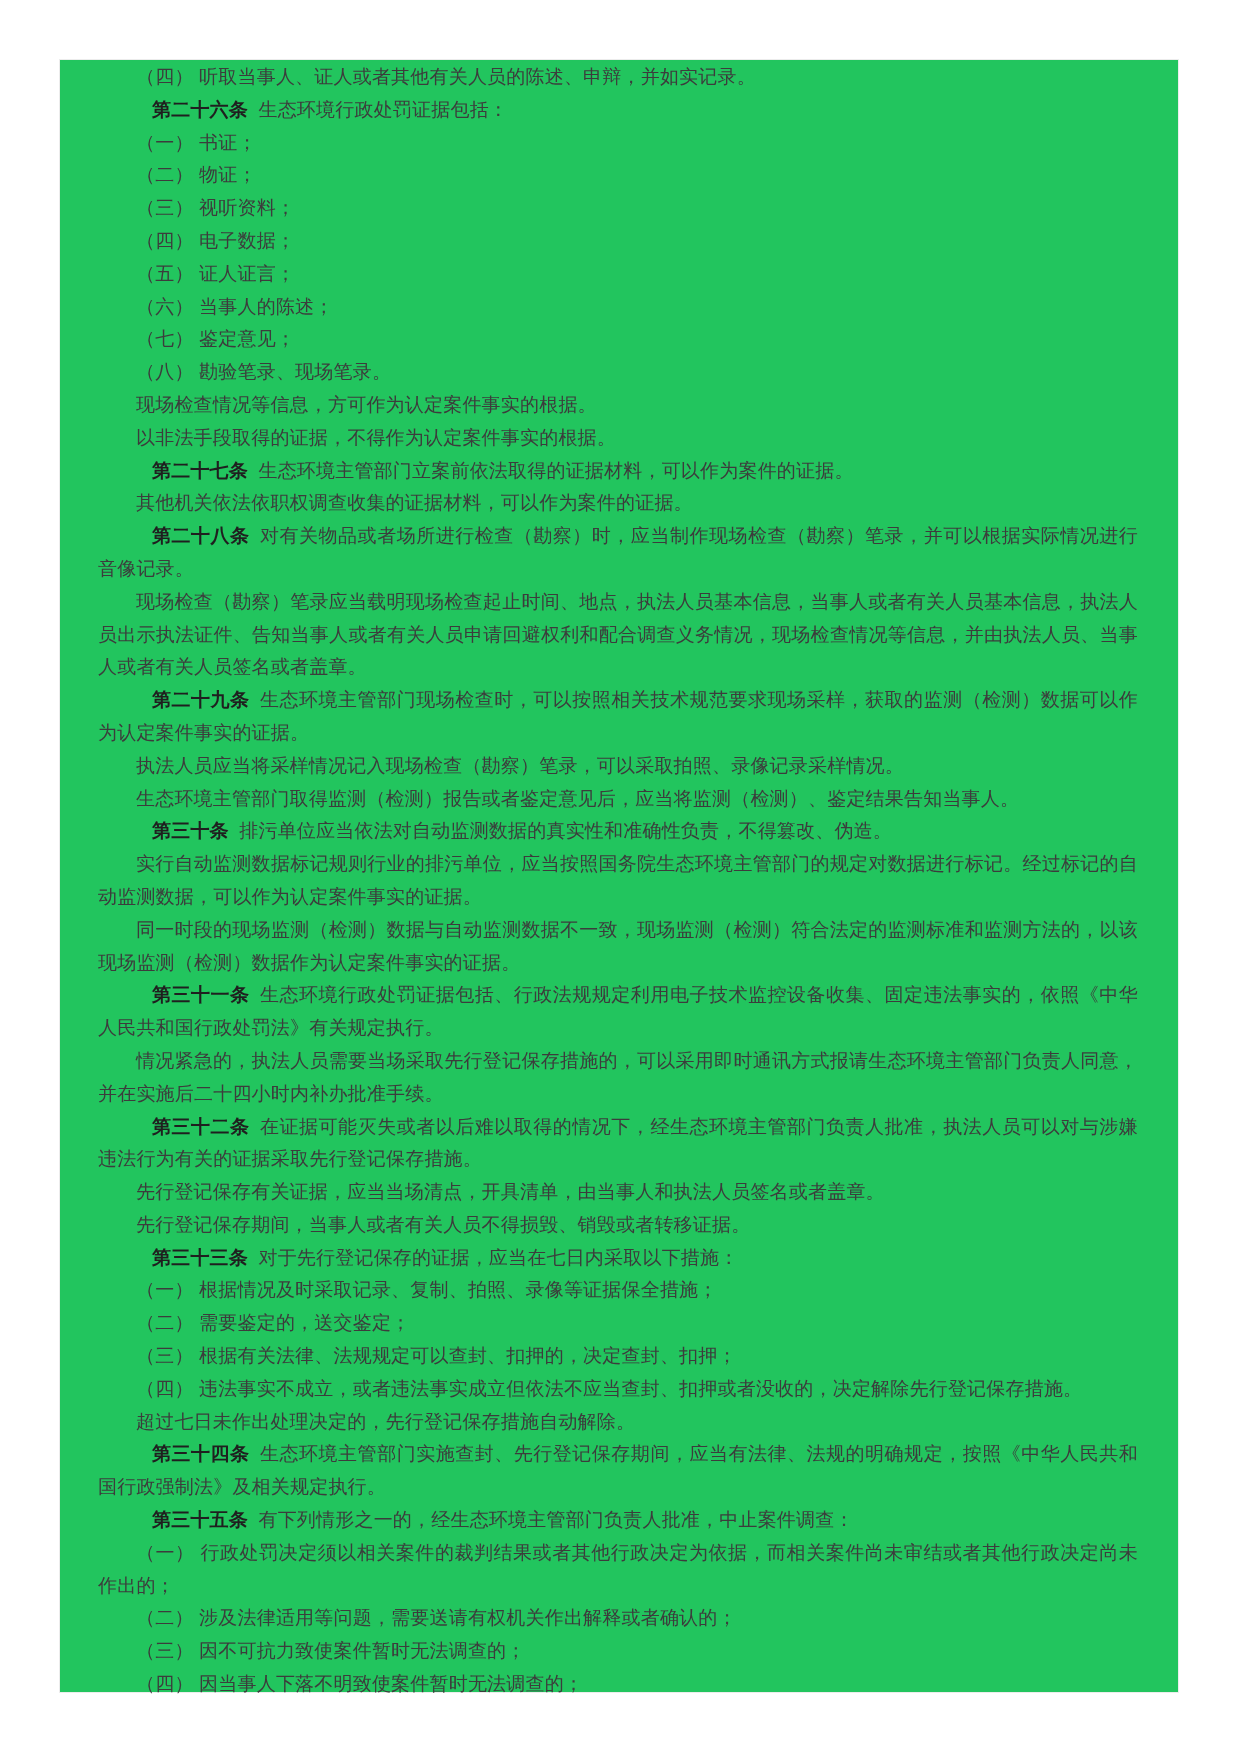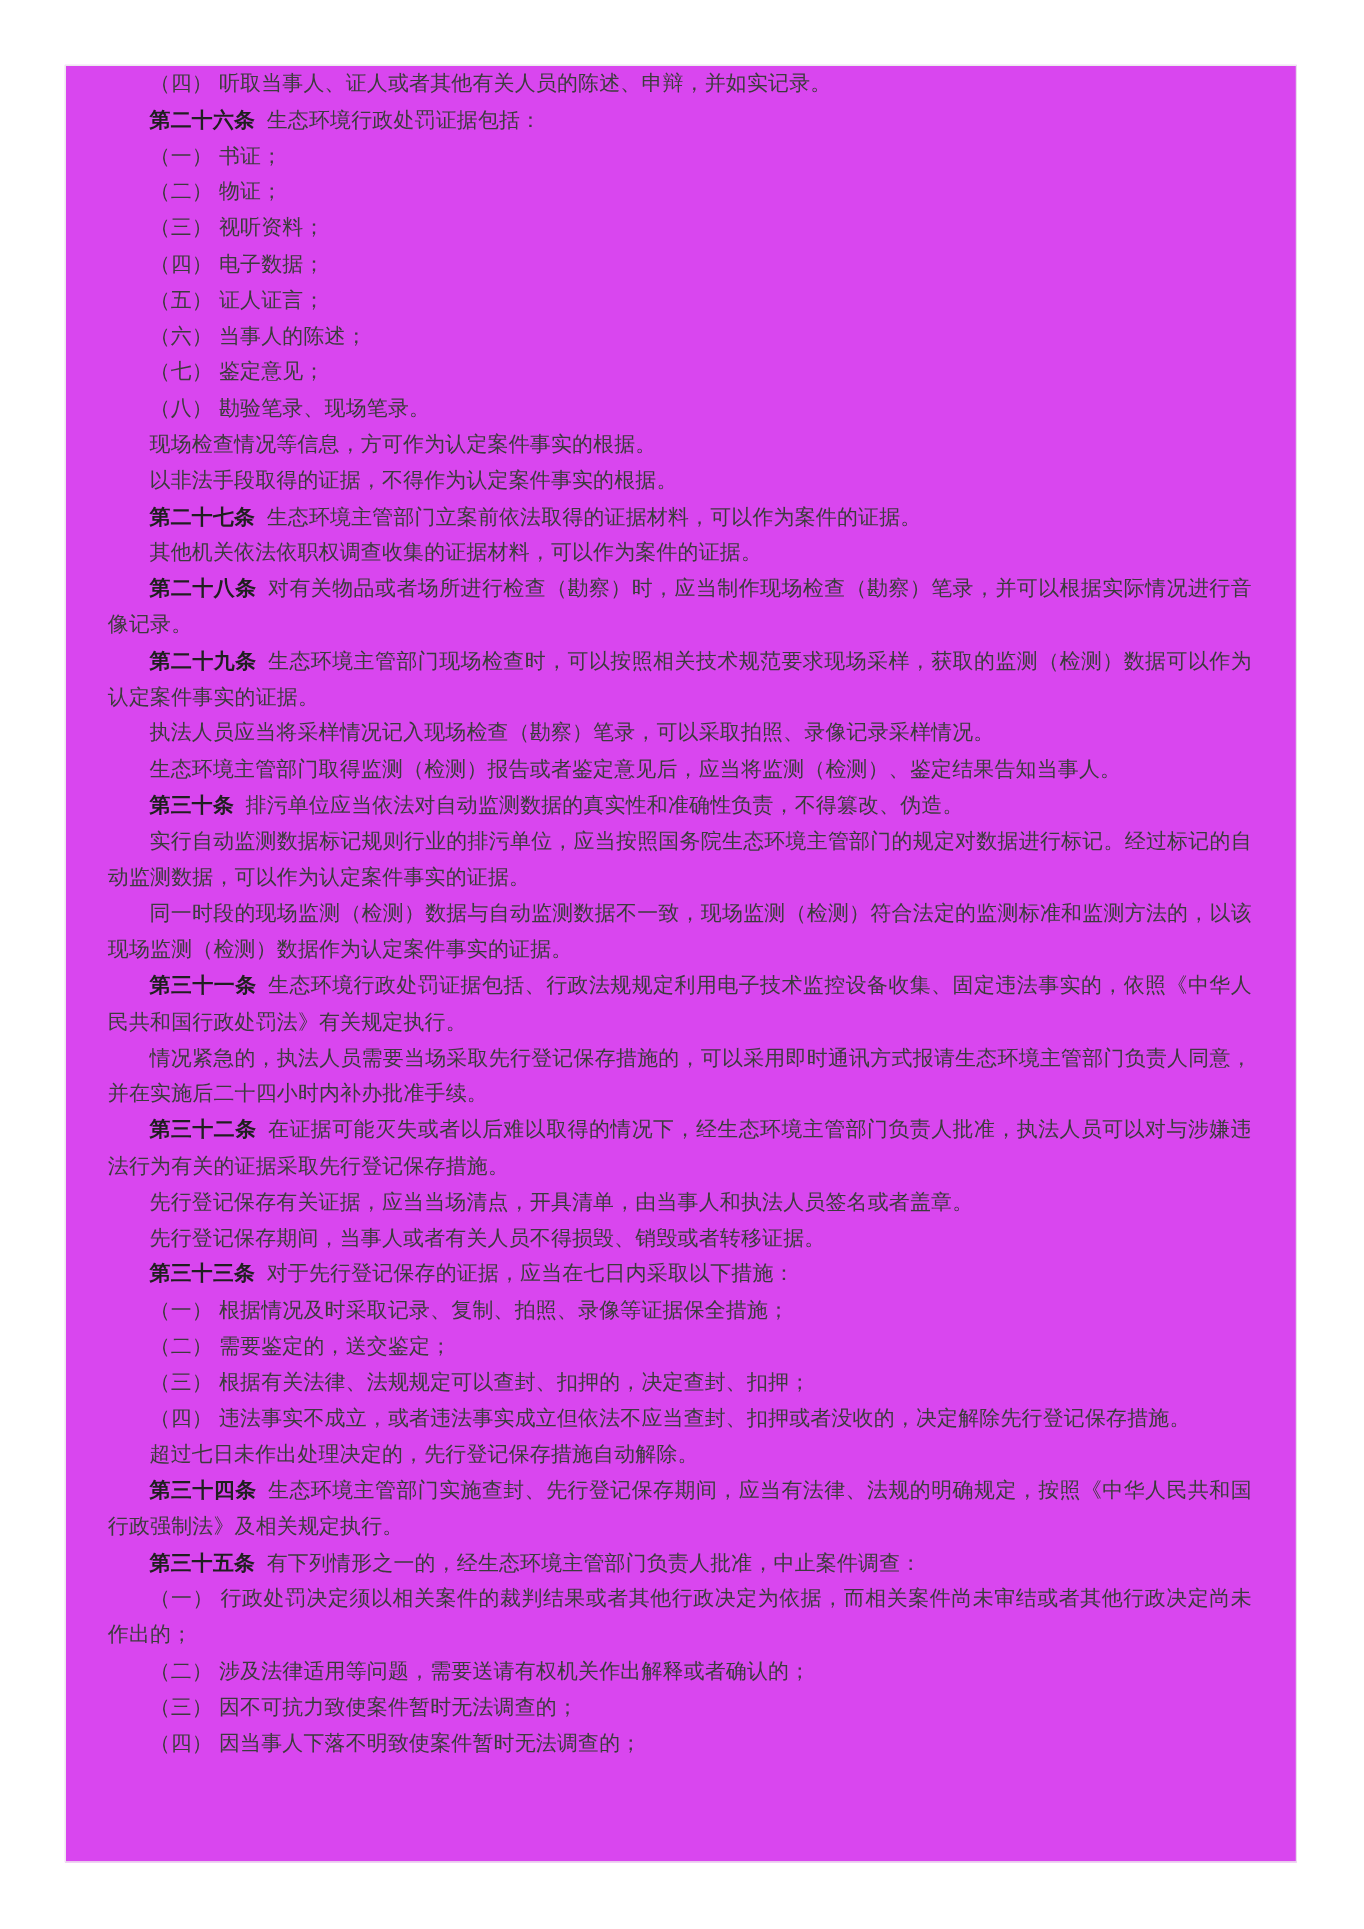--- a/index.html
+++ b/index.html
@@ -14,40 +14,41 @@
     height: 1754px;
     overflow: hidden;
   }
   .page {
     position: absolute;
     left: 59px;
     top: 59px;
     width: 1120px;
     height: 1634px;
     box-sizing: border-box;
-    background: #d946ef;
+    background: #22c55e;
     border: 1px solid #ececec;
   }
   .doc-body {
     padding: 1px 40px 0 38px;
   }
   p.law-p {
     margin: 0;
     padding: 0;
     font-size: 19px;
     line-height: 32.8px;
     color: #3c3c3c;
     text-align: justify;
     text-indent: 2em;
     letter-spacing: 0.2px;
   }
   .art-num {
     font-weight: bold;
     color: #1f1f1f;
     margin-right: 0.55em;
+    margin-left: 16px;
   }
 </style>
 </head>
 <body>
 
 <div class="page">
   <div class="doc-body">
       <p class="law-p"><span>（四） 听取当事人、证人或者其他有关人员的陈述、申辩，并如实记录。</span></p>
       <p class="law-p"><span class="art-num">第二十六条</span><span>生态环境行政处罚证据包括：</span></p>
       <p class="law-p"><span>（一） 书证；</span></p>
@@ -56,20 +57,21 @@
       <p class="law-p"><span>（四） 电子数据；</span></p>
       <p class="law-p"><span>（五） 证人证言；</span></p>
       <p class="law-p"><span>（六） 当事人的陈述；</span></p>
       <p class="law-p"><span>（七） 鉴定意见；</span></p>
       <p class="law-p"><span>（八） 勘验笔录、现场笔录。</span></p>
       <p class="law-p"><span>现场检查情况等信息，方可作为认定案件事实的根据。</span></p>
       <p class="law-p"><span>以非法手段取得的证据，不得作为认定案件事实的根据。</span></p>
       <p class="law-p"><span class="art-num">第二十七条</span><span>生态环境主管部门立案前依法取得的证据材料，可以作为案件的证据。</span></p>
       <p class="law-p"><span>其他机关依法依职权调查收集的证据材料，可以作为案件的证据。</span></p>
       <p class="law-p"><span class="art-num">第二十八条</span><span>对有关物品或者场所进行检查（勘察）时，应当制作现场检查（勘察）笔录，并可以根据实际情况进行音像记录。</span></p>
+      <p class="law-p"><span>现场检查（勘察）笔录应当载明现场检查起止时间、地点，执法人员基本信息，当事人或者有关人员基本信息，执法人员出示执法证件、告知当事人或者有关人员申请回避权利和配合调查义务情况，现场检查情况等信息，并由执法人员、当事人或者有关人员签名或者盖章。</span></p>
       <p class="law-p"><span class="art-num">第二十九条</span><span>生态环境主管部门现场检查时，可以按照相关技术规范要求现场采样，获取的监测（检测）数据可以作为认定案件事实的证据。</span></p>
       <p class="law-p"><span>执法人员应当将采样情况记入现场检查（勘察）笔录，可以采取拍照、录像记录采样情况。</span></p>
       <p class="law-p"><span>生态环境主管部门取得监测（检测）报告或者鉴定意见后，应当将监测（检测）、鉴定结果告知当事人。</span></p>
       <p class="law-p"><span class="art-num">第三十条</span><span>排污单位应当依法对自动监测数据的真实性和准确性负责，不得篡改、伪造。</span></p>
       <p class="law-p"><span>实行自动监测数据标记规则行业的排污单位，应当按照国务院生态环境主管部门的规定对数据进行标记。经过标记的自动监测数据，可以作为认定案件事实的证据。</span></p>
       <p class="law-p"><span>同一时段的现场监测（检测）数据与自动监测数据不一致，现场监测（检测）符合法定的监测标准和监测方法的，以该现场监测（检测）数据作为认定案件事实的证据。</span></p>
       <p class="law-p"><span class="art-num">第三十一条</span><span>生态环境行政处罚证据包括、行政法规规定利用电子技术监控设备收集、固定违法事实的，依照《中华人民共和国行政处罚法》有关规定执行。</span></p>
       <p class="law-p"><span>情况紧急的，执法人员需要当场采取先行登记保存措施的，可以采用即时通讯方式报请生态环境主管部门负责人同意，并在实施后二十四小时内补办批准手续。</span></p>
       <p class="law-p"><span class="art-num">第三十二条</span><span>在证据可能灭失或者以后难以取得的情况下，经生态环境主管部门负责人批准，执法人员可以对与涉嫌违法行为有关的证据采取先行登记保存措施。</span></p>
       <p class="law-p"><span>先行登记保存有关证据，应当当场清点，开具清单，由当事人和执法人员签名或者盖章。</span></p>

